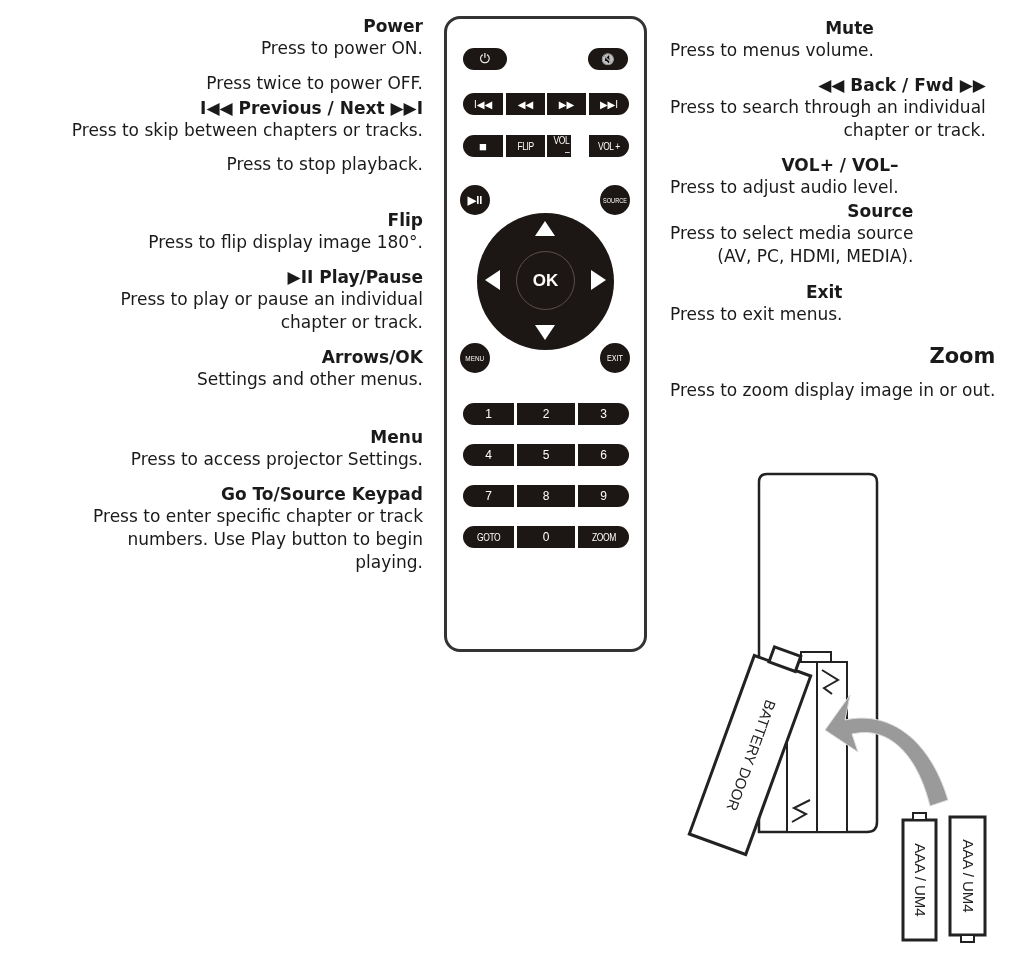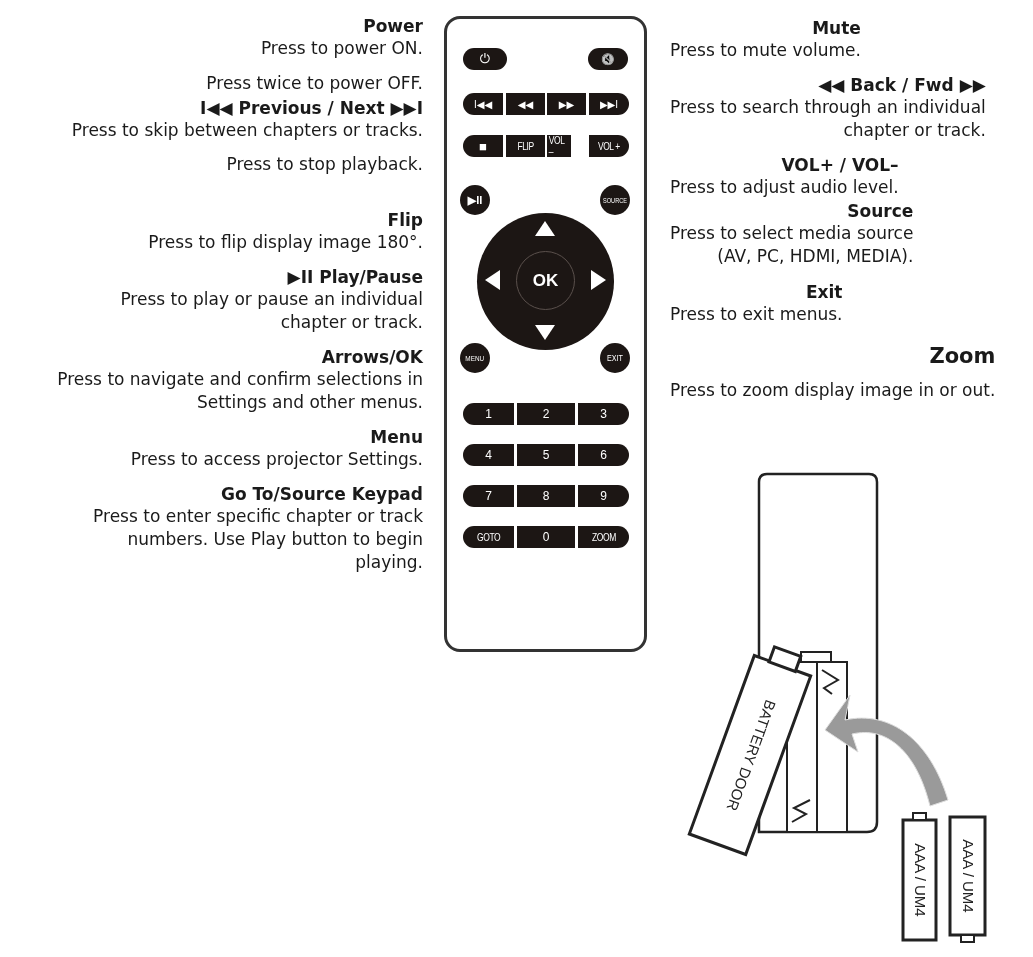--- a/index.html
+++ b/index.html
@@ -57,37 +57,36 @@
 <div class="lcol" style="top:267px;">
   <div class="hd">
     <span>▶II</span>
     <span>Play/Pause</span>
   </div>
   <div class="tx">Press to play or pause an individual</div>
   <div class="tx">chapter or track.</div>
 </div>
 <div class="lcol" style="top:347px;">
   <div class="hd">Arrows/OK</div>
-  <div class="tx">Press to navigate and confirm selections in</div>
   <div class="tx">Settings and other menus.</div>
 </div>
 <div class="lcol" style="top:427px;">
   <div class="hd">Menu</div>
   <div class="tx">Press to access projector Settings.</div>
 </div>
 <div class="lcol" style="top:484px;">
   <div class="hd">Go To/Source Keypad</div>
   <div class="tx">Press to enter specific chapter or track</div>
   <div class="tx">numbers. Use Play button to begin</div>
   <div class="tx">playing.</div>
 </div>
 
 <div class="rcol" style="top:18px;">
   <div class="hd">Mute</div>
-  <div class="tx">Press to mute volume.</div>
+  <div class="tx">Press to menus volume.</div>
 </div>
 <div class="rcol" style="top:75px;">
   <div class="hd">
     <span>◀◀</span>
     <span>Back / Fwd</span>
     <span>▶▶</span>
   </div>
   <div class="tx">Press to search through an individual</div>
   <div class="tx">chapter or track.</div>
 </div>
@@ -130,21 +129,21 @@
 <div class="btn rgt" style="left:589px;top:93px;width:40px;height:22px;font-size:10px;">
   <span>▶▶I</span>
 </div>
 
 <div class="btn lft" style="left:463px;top:135px;width:40px;height:22px;font-size:13px;">
   <span>■</span>
 </div>
 <div class="btn sq" style="left:506px;top:135px;width:39px;height:22px;">
   <span class="small">FLIP</span>
 </div>
-<div class="btn sq" style="left:547px;top:135px;width:24px;height:22px;">
+<div class="btn sq" style="left:547px;top:135px;width:24px;height:22px;text-align:right;">
   <span class="small">VOL –</span>
 </div>
 <div class="btn rgt" style="left:589px;top:135px;width:40px;height:22px;">
   <span class="small">VOL +</span>
 </div>
 
 <div class="btn rnd" style="left:460px;top:185px;width:30px;height:30px;font-size:11px;font-weight:bold;">
   <span>▶II</span>
 </div>
 <div class="btn rnd" style="left:600px;top:185px;width:30px;height:30px;">

